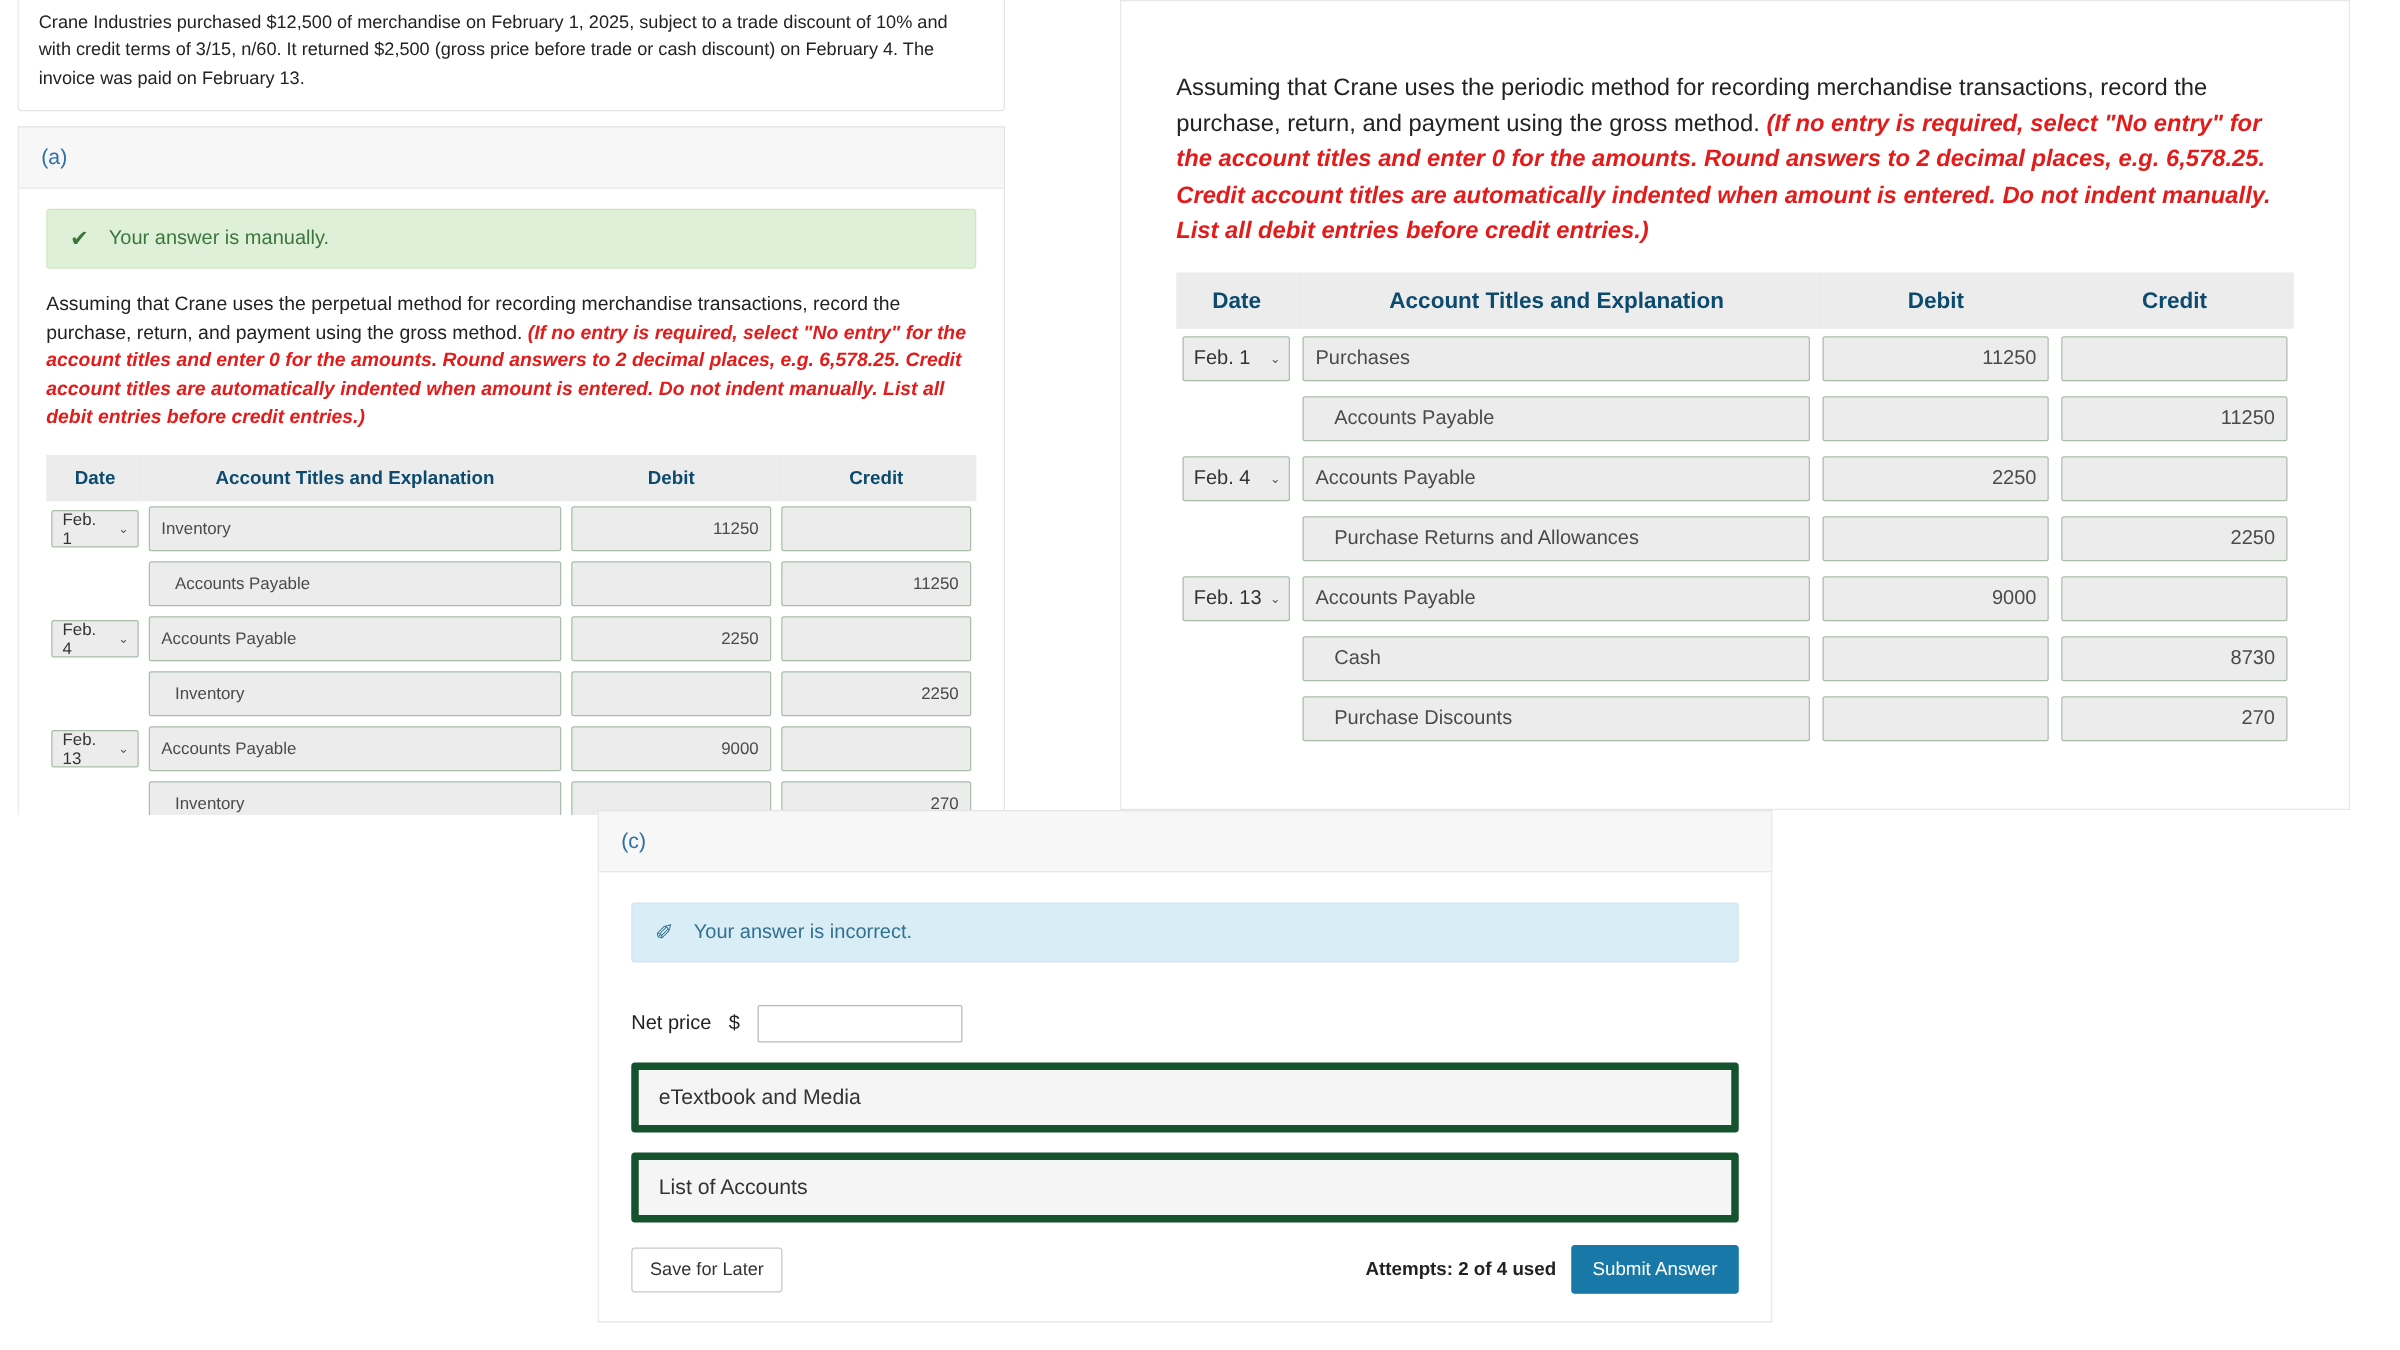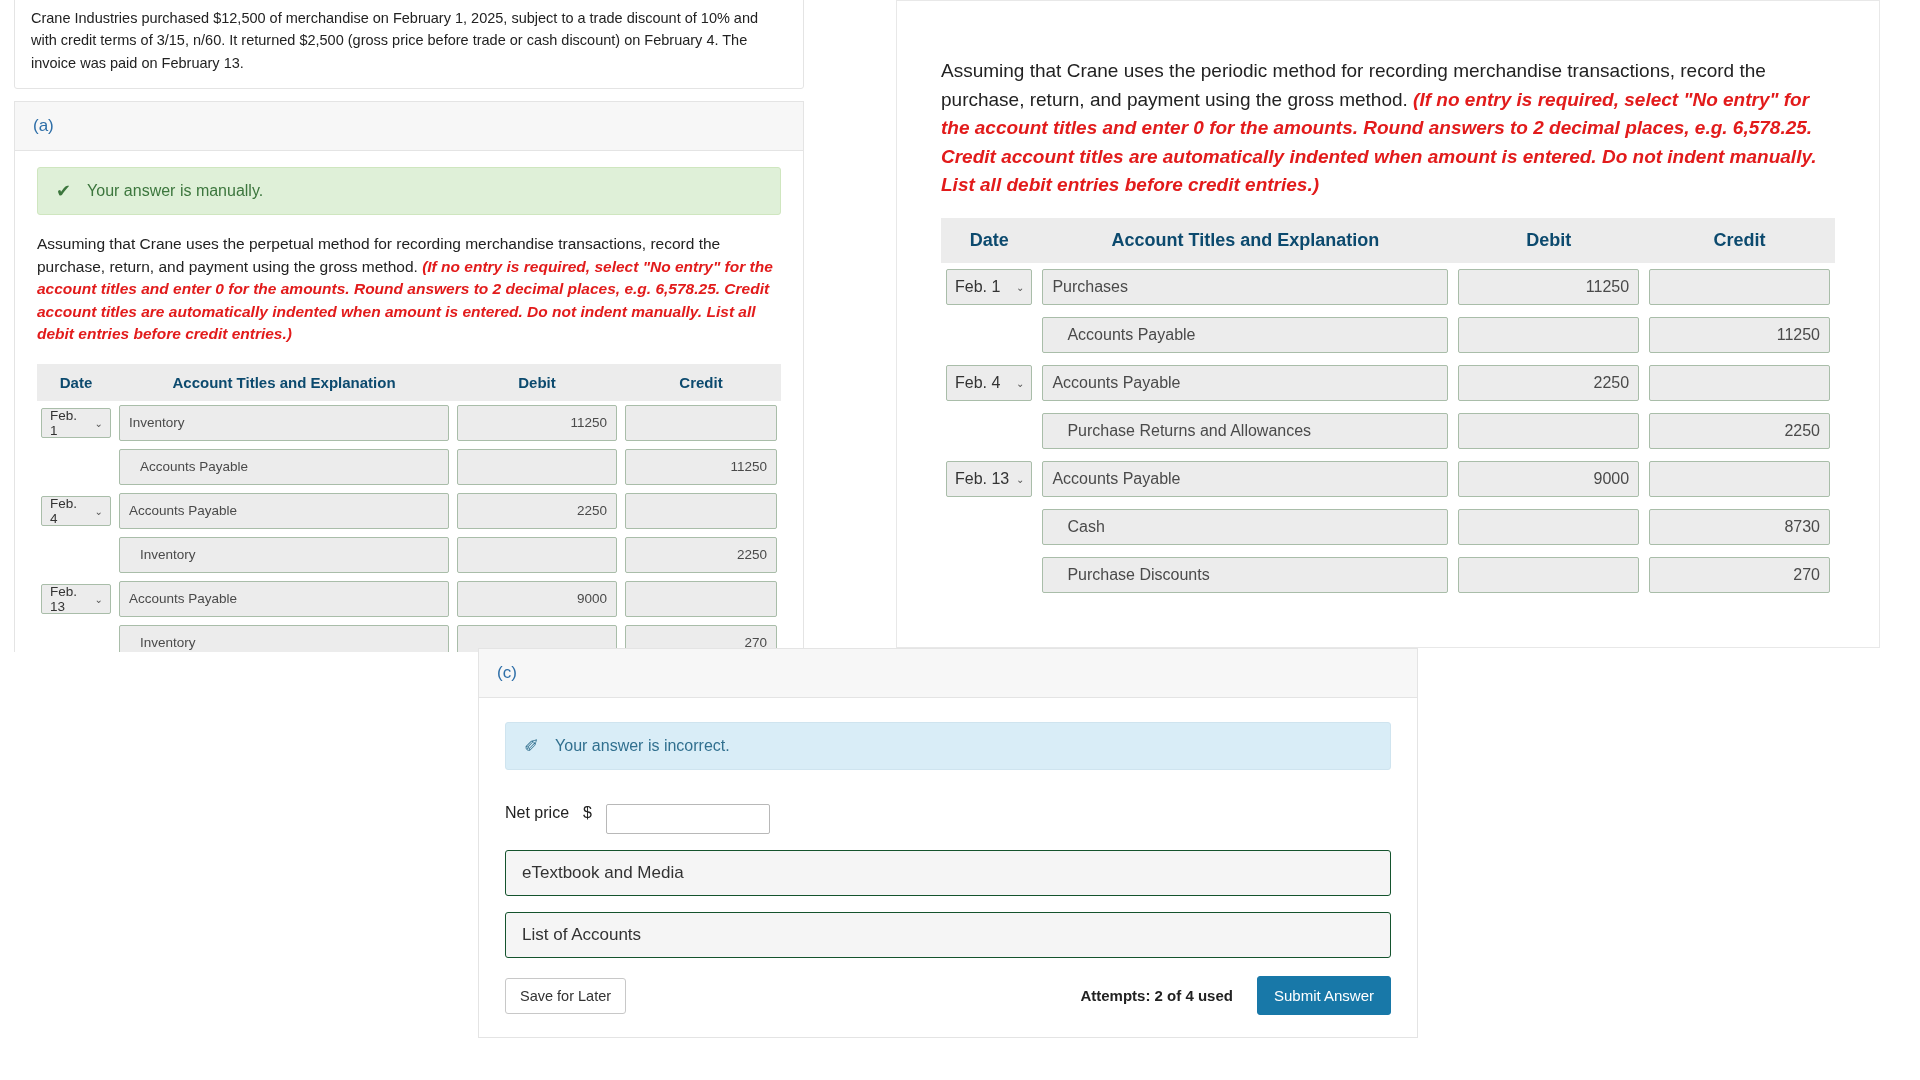--- a/index.html
+++ b/index.html
@@ -118,35 +118,35 @@
   .big table.journal td { padding:6px 5px; }
 
   
   .statement {
     font-size:14.5px; line-height:1.55; color:#222;
     padding:14px 16px;
   }
 
   
   .netprice-row {
-    display:flex; align-items:flex-start; gap:14px;
+    display:flex; align-items:center; gap:14px;
     margin-top:34px; margin-bottom:10px;
   }
   .netprice-label { font-size:16px; color:#222; }
   .dollar { font-size:16px; color:#222; }
   .netprice-input {
     width:164px; height:30px;
     background:#fff; border:1px solid #b8b8b8; border-radius:2px;
     font-size:14px; font-family:"Liberation Sans", sans-serif;
     padding:0 8px;
   }
   .wide-bar {
     margin-top:16px;
     background:#f5f5f5;
-    border:1px solid #14532d;
+    border:6px solid #14532d;
     border-radius:3px;
     padding:12px 16px;
     font-size:17px;
     color:#333;
   }
   .btn-row {
     display:flex; align-items:center; justify-content:space-between;
     margin-top:18px;
   }
   .btn {
@@ -155,21 +155,21 @@
     cursor:pointer;
   }
   .btn-light {
     background:#fff; border:1px solid #c8c8c8; color:#333;
     font-size:14.5px; padding:9px 14px;
   }
   .btn-primary {
     background:#1878a8; border:1px solid #1878a8; color:#fff;
     font-size:15px; padding:10px 16px; font-weight:normal;
   }
-  .attempts { font-size:15px; color:#222; font-weight:bold; margin-right:24px; }
+  .attempts { font-size:15px; color:#222; font-weight:bold; margin-right:12px; }
   .right-group { display:flex; align-items:center; }
 
   
   #panel-a-wrap {
     position:absolute; left:14px; top:-8px; width:790px;
   }
   #panel-b-wrap {
     position:absolute; left:896px; top:0px; width:984px; height:648px;
     background:#fff; border:1px solid #e8e8e8;
     padding:56px 44px 0 44px;

